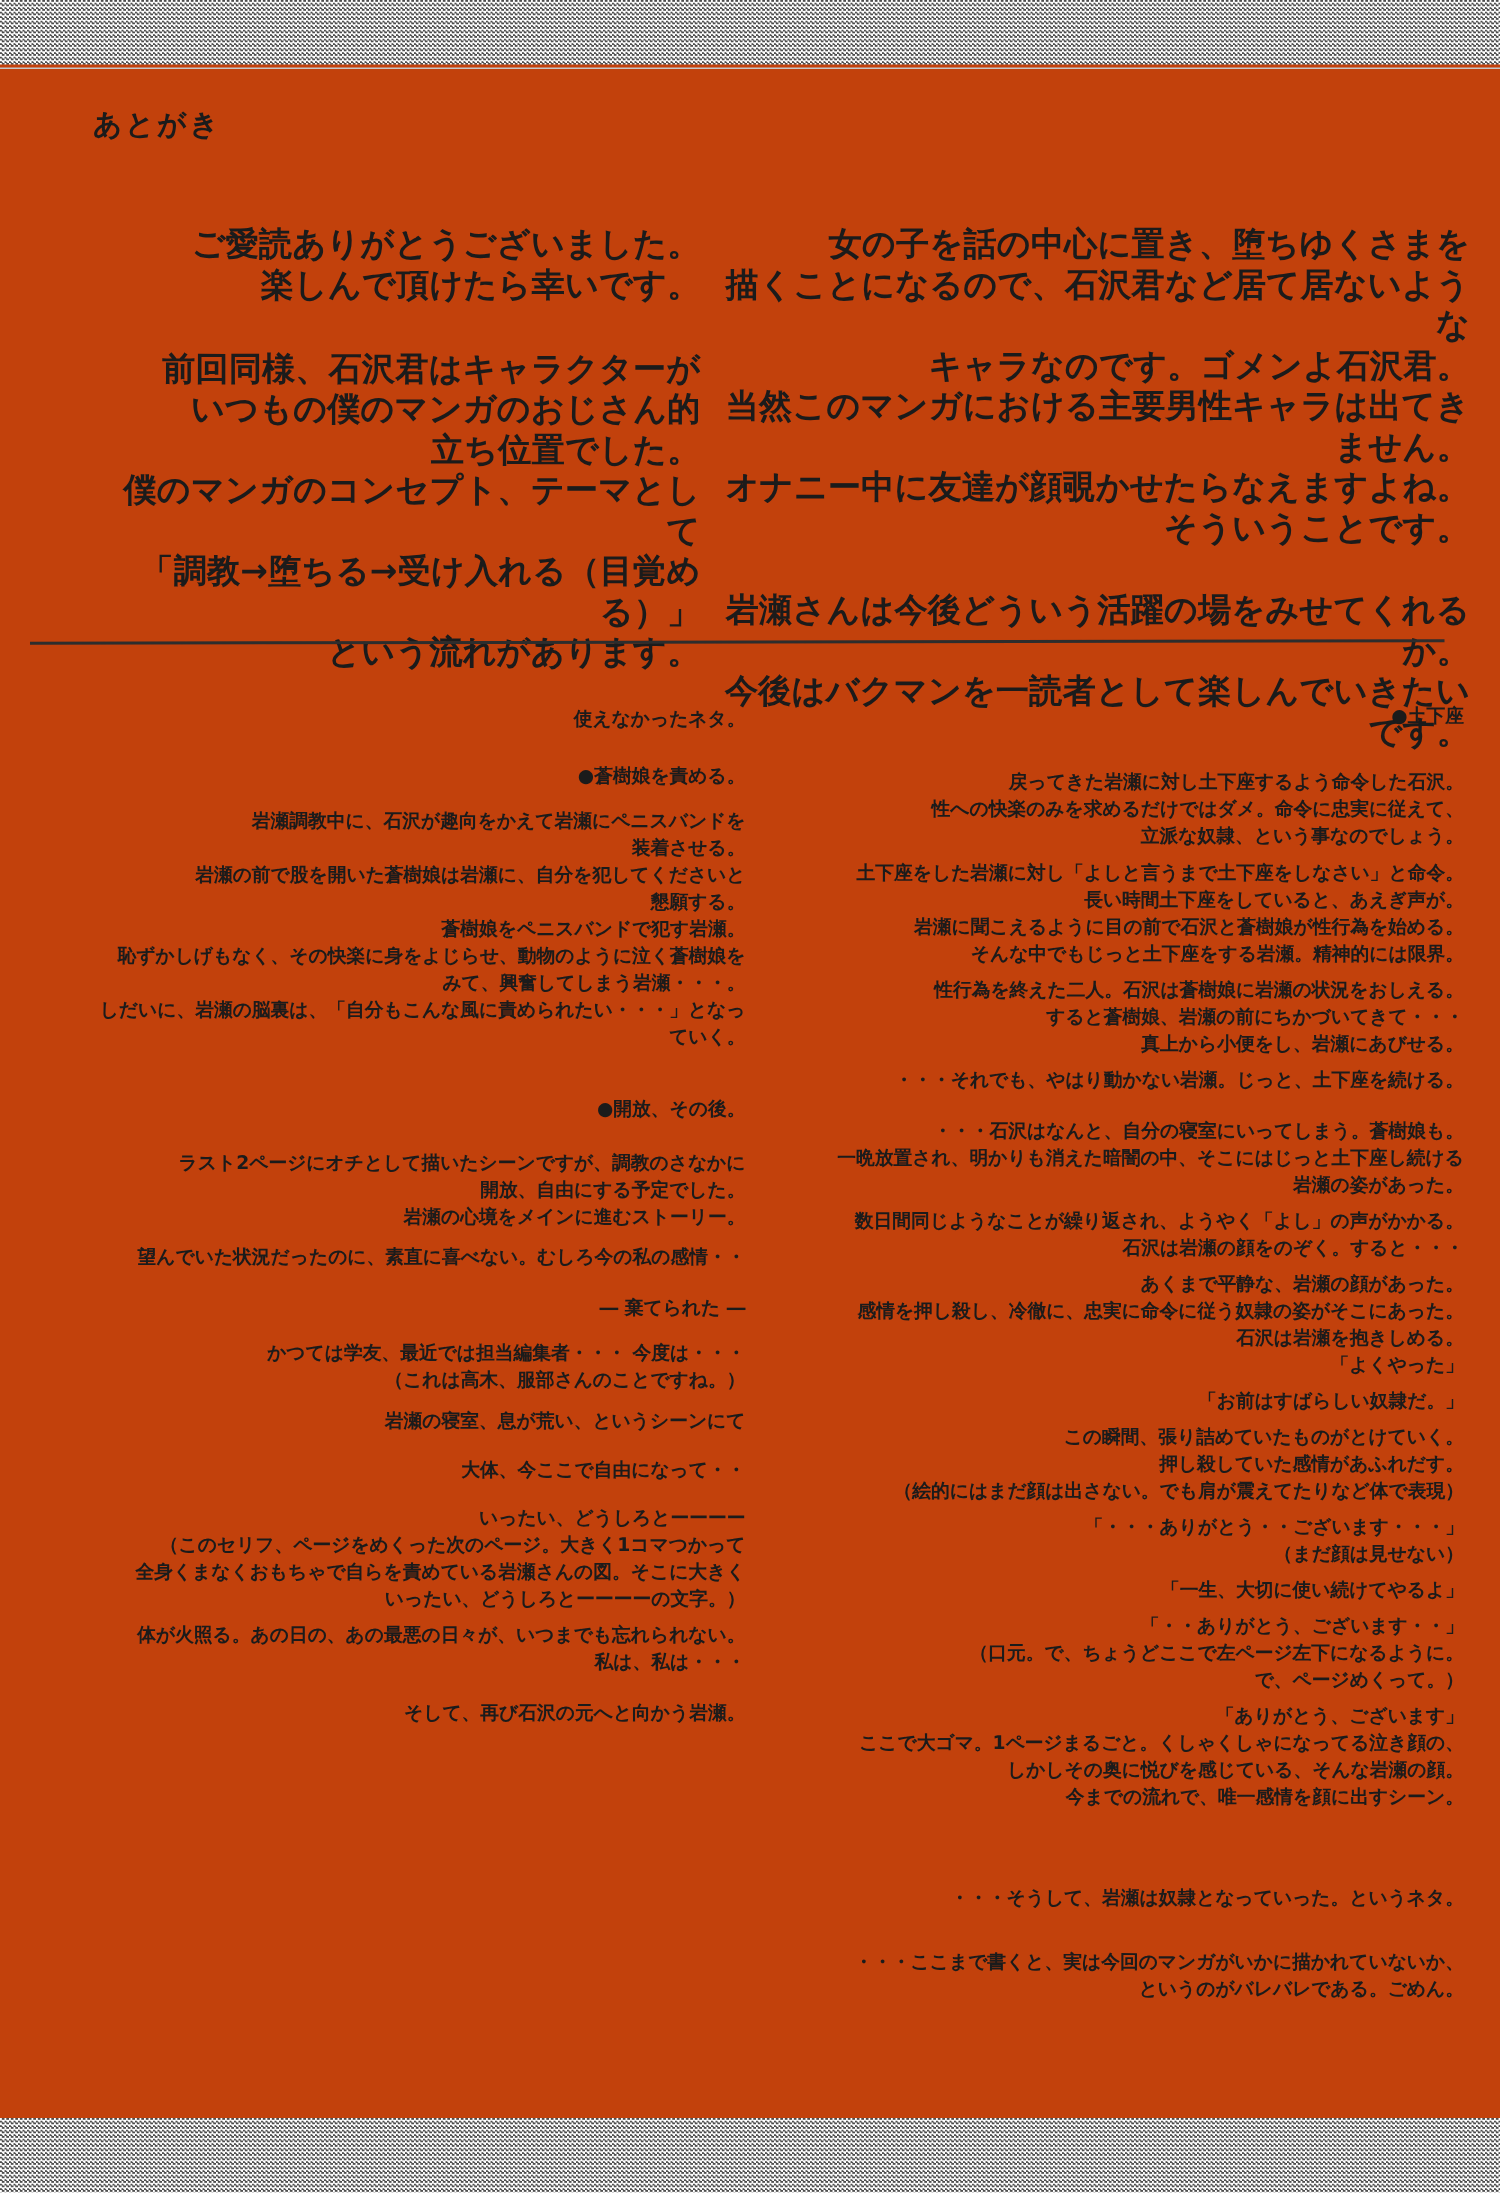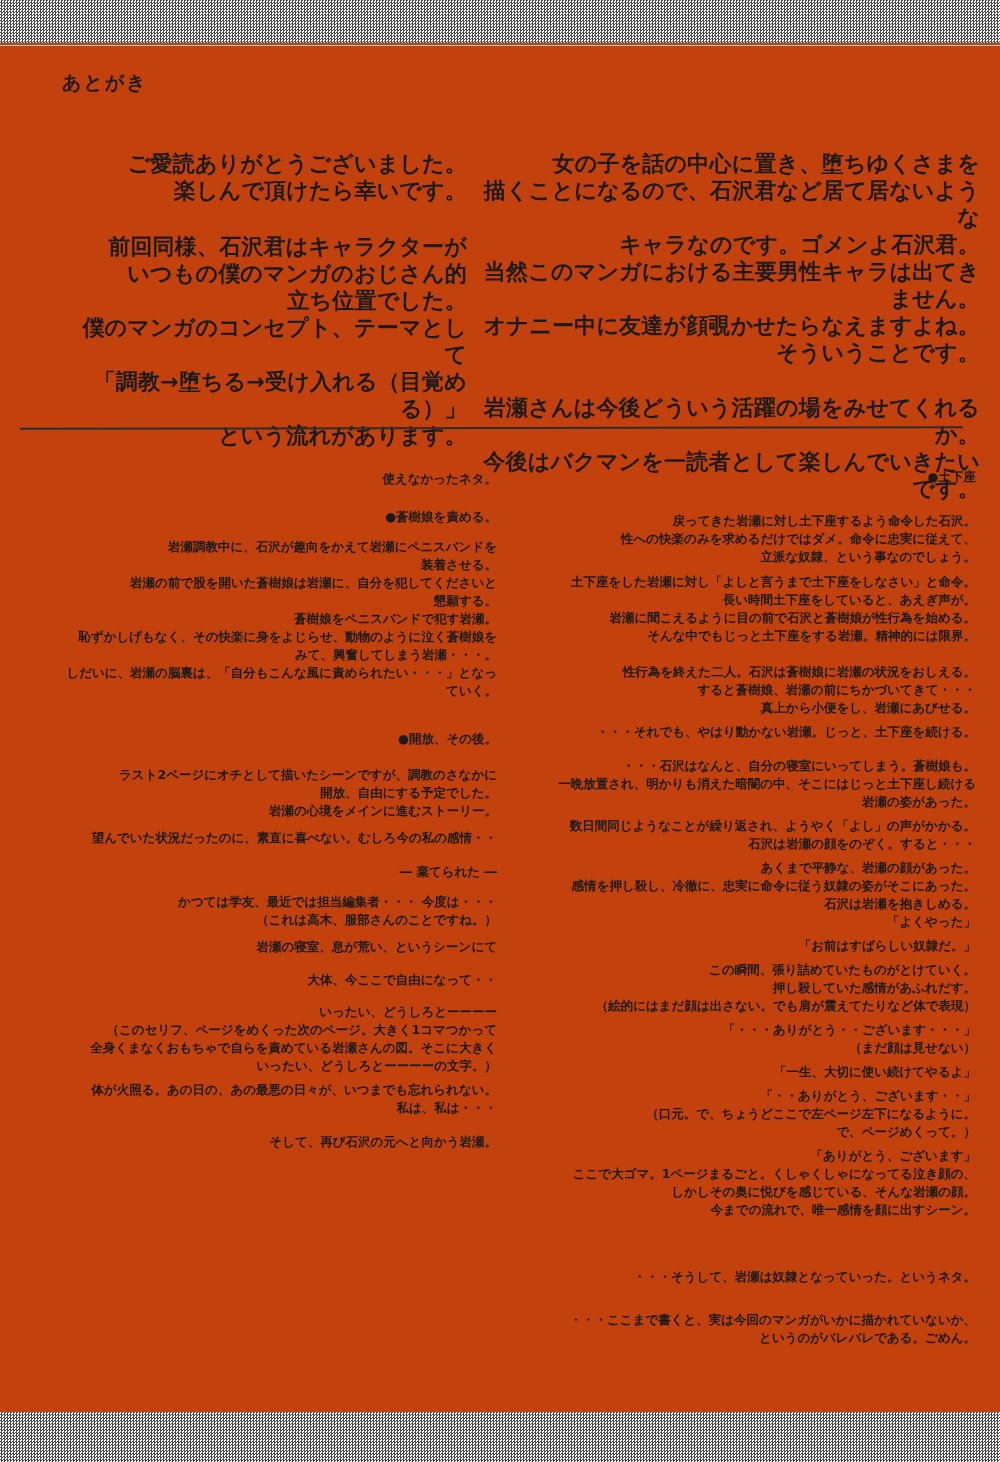--- a/index.html
+++ b/index.html
@@ -102,21 +102,21 @@
     <p style="margin-bottom:16px">体が火照る。あの日の、あの最悪の日々が、いつまでも忘れられない。
 私は、私は・・・</p>
     <p>そして、再び石沢の元へと向かう岩瀬。</p>
   </div>
 
   <div class="notes notes-right">
     <p style="margin-bottom:26px">●土下座</p>
     <p style="margin-bottom:7px">戻ってきた岩瀬に対し土下座するよう命令した石沢。
 性への快楽のみを求めるだけではダメ。命令に忠実に従えて、
 立派な奴隷、という事なのでしょう。</p>
-    <p style="margin-bottom:18px">土下座をした岩瀬に対し「よしと言うまで土下座をしなさい」と命令。
+    <p style="margin-bottom:6px">土下座をした岩瀬に対し「よしと言うまで土下座をしなさい」と命令。
 長い時間土下座をしていると、あえぎ声が。
 岩瀬に聞こえるように目の前で石沢と蒼樹娘が性行為を始める。
 そんな中でもじっと土下座をする岩瀬。精神的には限界。</p>
     <p style="margin-bottom:6px">性行為を終えた二人。石沢は蒼樹娘に岩瀬の状況をおしえる。
 すると蒼樹娘、岩瀬の前にちかづいてきて・・・
 真上から小便をし、岩瀬にあびせる。</p>
     <p style="margin-bottom:16px">・・・それでも、やはり動かない岩瀬。じっと、土下座を続ける。</p>
     <p style="margin-bottom:6px">・・・石沢はなんと、自分の寝室にいってしまう。蒼樹娘も。
 一晩放置され、明かりも消えた暗闇の中、そこにはじっと土下座し続ける
 岩瀬の姿があった。</p>

